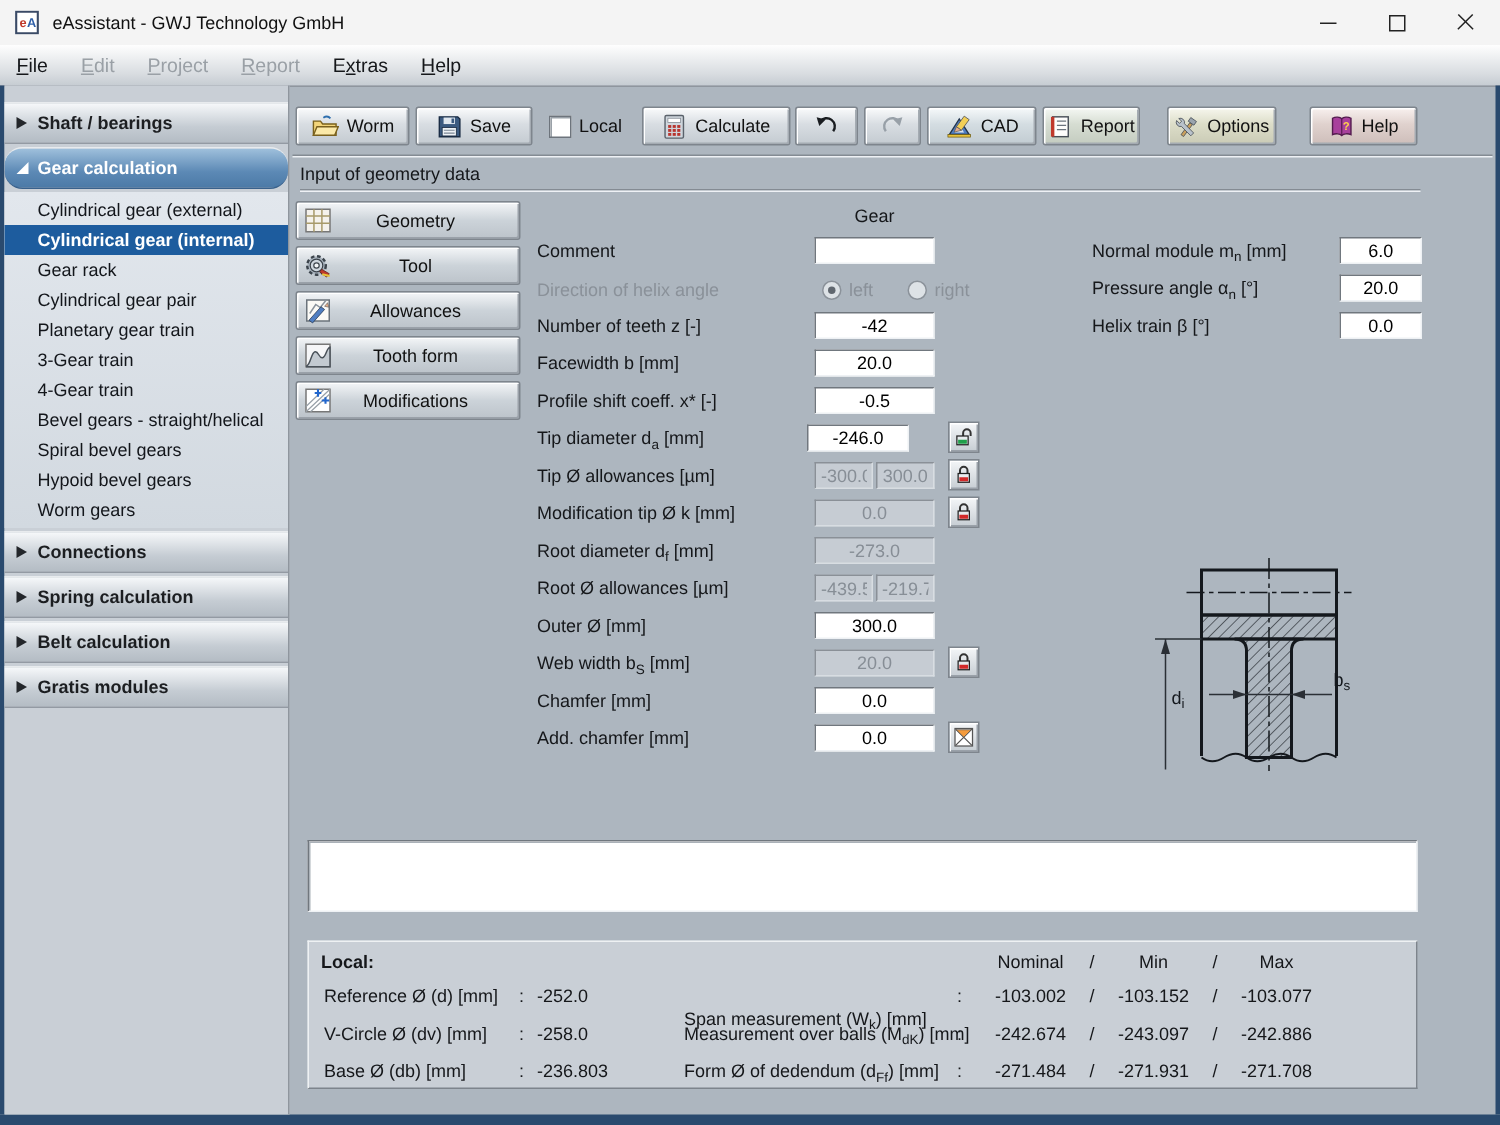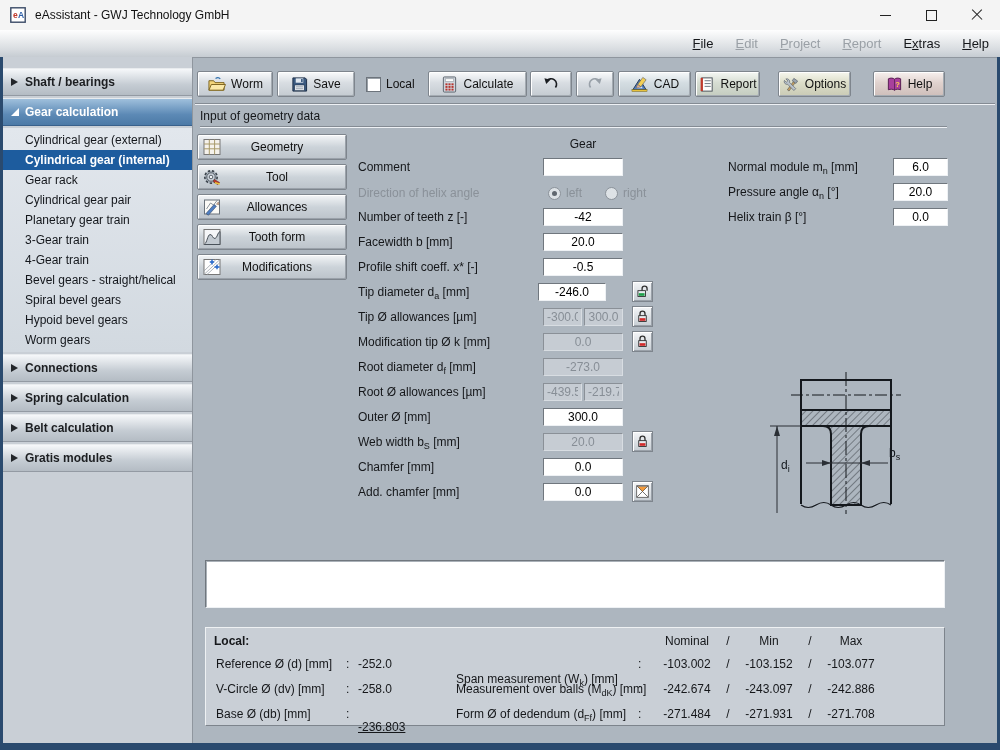--- a/index.html
+++ b/index.html
@@ -12,34 +12,34 @@
   .title-text{margin-left:9px;font-size:12px;color:#111;}
   .win-controls{margin-left:auto;display:flex;height:30px;}
   .wc{width:46px;height:30px;display:flex;align-items:center;justify-content:center;position:relative;}
   .wc-min::before{content:"";width:11px;height:1px;background:#222;}
   .wc-max::before{content:"";width:9px;height:9px;border:1px solid #222;}
   .wc-close::before,.wc-close::after{content:"";position:absolute;width:14px;height:1.4px;background:#222;left:16px;top:14px;}
   .wc-close::before{transform:rotate(45deg);}
   .wc-close::after{transform:rotate(-45deg);}
   .menubar{position:absolute;left:0;top:30px;width:1000px;height:27px;
     background:linear-gradient(#fefefe,#d9dde1 70%,#c6ccd2);border-bottom:1px solid #8f969e;
-    display:flex;align-items:center;font-size:13px;justify-content:flex-end;}
+    display:flex;align-items:center;font-size:13px;}
   .menu-item{padding:0 11px;color:#15171a;cursor:default;}
   .menu-item.disabled{color:#9aa0a6;}
   .ul{text-decoration:underline;}
   .frame-side{position:absolute;top:57px;width:3px;height:686px;background:#2a4a6e;}
   .bottom-strip{position:absolute;left:0;top:743px;width:1000px;height:7px;background:#2a4a6e;}
   
   .sidebar{position:absolute;left:3px;top:57px;width:190px;height:686px;background:#c9cfd6;
     border-right:1px solid #8f969e;box-sizing:border-box;padding-top:11px;}
   .side-header{height:26px;margin:0 0 2px 0;display:flex;align-items:center;
     background:linear-gradient(#f6f8fa,#c5ccd3 60%,#b4bcc4);border-top:1px solid #e8ebee;
     border-bottom:1px solid #939aa3;font-size:12px;font-weight:bold;color:#1c1e21;cursor:default;}
   .side-header.expanded{background:linear-gradient(#9fc0dc,#5c89b5 60%,#4c7aa7);
-    border-bottom:1px solid #39618c;color:#fff;}
+    border-bottom:1px solid #39618c;color:#fff;border-radius:12px;}
   .tri-col{width:0;height:0;border-left:7px solid #23262a;border-top:4px solid transparent;
     border-bottom:4px solid transparent;margin:0 7px 0 8px;}
   .tri-exp{width:0;height:0;border-bottom:8px solid #fff;border-left:8px solid transparent;margin:0 6px 0 8px;}
   .side-items{background:linear-gradient(#e2e7ed,#d2d9e0);padding:2px 0;margin-bottom:2px;}
   .side-item{height:20px;line-height:20px;padding-left:22px;font-size:12px;color:#13161b;cursor:default;}
   .side-item.selected{background:#1d5c9e;color:#fff;font-weight:bold;}
   
   .btn{position:absolute;top:71px;height:26px;box-sizing:border-box;border:1px solid #7e858d;border-radius:2px;
     background:linear-gradient(#fafbfc,#d8dde2 45%,#c4cbd1);
     box-shadow:inset 1px 1px 0 #fff,inset -1px -1px 0 #a4abb2;
@@ -421,21 +421,21 @@
     </div>
     <div id="res-rows">
         <span class="res-label" style="left: 10px; top: 29px;">Reference Ø (d) [mm]</span>
         <span class="res-colon" style="left: 140px; top: 29px;">:</span>
         <span class="res-value" style="left: 152px; top: 29px;">-252.0</span>
         <span class="res-label" style="left: 10px; top: 54px;">V-Circle Ø (dv) [mm]</span>
         <span class="res-colon" style="left: 140px; top: 54px;">:</span>
         <span class="res-value" style="left: 152px; top: 54px;">-258.0</span>
         <span class="res-label" style="left: 10px; top: 79px;">Base Ø (db) [mm]</span>
         <span class="res-colon" style="left: 140px; top: 79px;">:</span>
-        <span class="res-value" style="left: 152px; top: 92px; text-decoration: underline;">-236.803</span>
+        <span class="res-value" style="left: 152px; top: 79px;">-236.803</span>
         <span class="res-label" style="left: 250px; top: 29px; margin-top: 15px;"><span>Span measurement (W</span><span class="sub">k</span><span>) [mm]</span></span>
         <span class="res-colon" style="left: 432px; top: 29px;">:</span>
         <div class="res-vals" style="top: 29px;">
           <span class="rv">-103.002</span>
           <span class="rs">/</span>
           <span class="rv">-103.152</span>
           <span class="rs">/</span>
           <span class="rv">-103.077</span>
         </div>
         <span class="res-label" style="left: 250px; top: 54px;"><span>Measurement over balls (M</span><span class="sub">dK</span><span>) [mm]</span></span>

